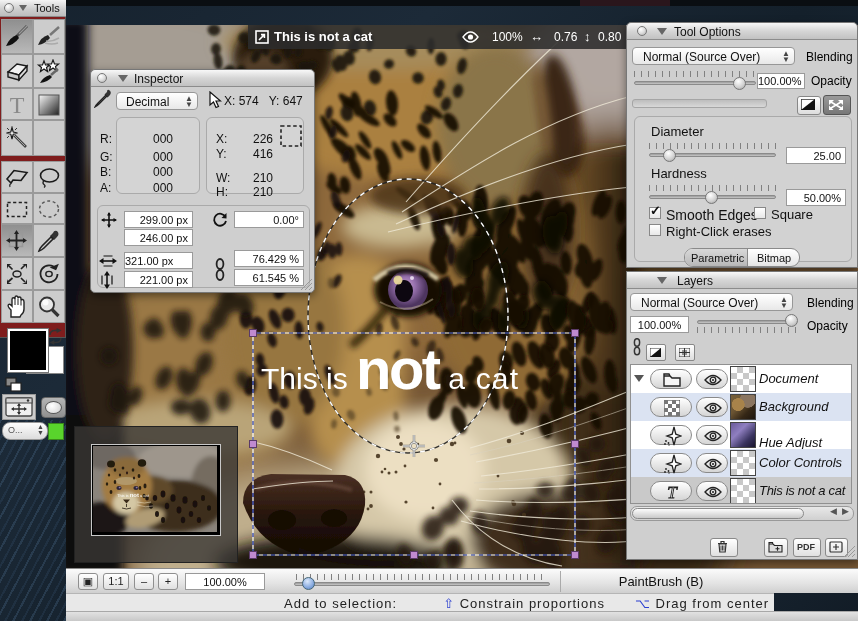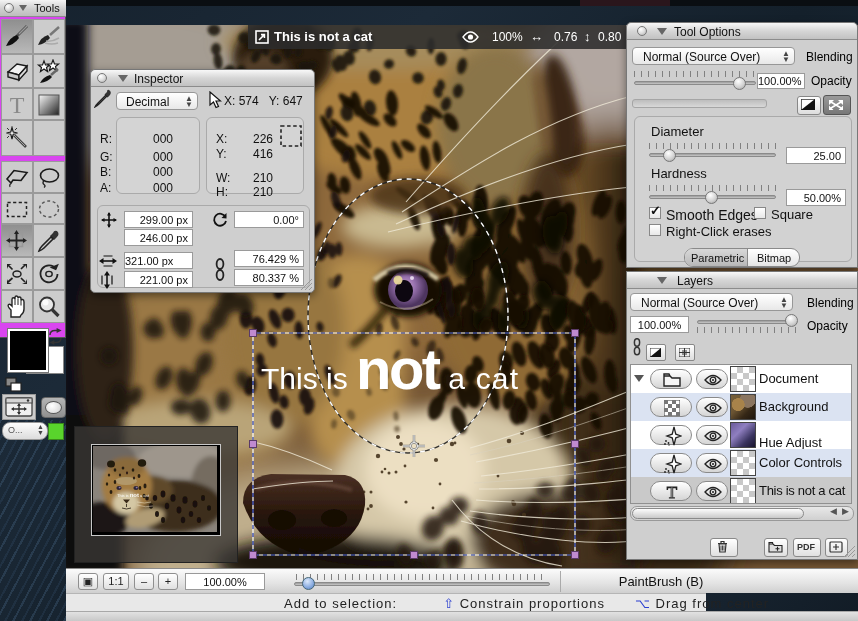--- a/index.html
+++ b/index.html
@@ -19,21 +19,21 @@
     border-top:1px solid #e8e8e8;border-bottom:1px solid #555;
     border-radius:7px 7px 0 0;box-sizing:border-box;}
   .tl{width:12px;height:12px;border-radius:50%;top:3px;}
   #tlr{left:17px;background:radial-gradient(circle at 35% 30%,#ffb3a8,#e8392a 60%,#8e1408);border:1px solid #903;}
   #tly{left:38px;background:radial-gradient(circle at 35% 30%,#ffe9b0,#f5b32c 60%,#aa6a00);border:1px solid #975;}
   #tlg{left:59px;background:radial-gradient(circle at 35% 30%,#d8f5a8,#7fc928 60%,#3f7d08);border:1px solid #575;}
   #wtitle{left:0;top:3px;width:100%;text-align:center;font-size:13px;color:#111;}
   
   #bbar1{left:66px;top:568px;width:792px;height:25px;
     background:linear-gradient(#fbfbfb,#e3e3e3 60%,#cfcfcf);border-top:1px solid #8a8a8a;box-sizing:border-box;}
-  #bbar2{left:66px;top:593px;width:640px;height:18px;background:#e8e8e8;border-top:1px solid #b5b5b5;box-sizing:border-box;padding-left:35px;}
+  #bbar2{left:66px;top:593px;width:708px;height:18px;background:#e8e8e8;border-top:1px solid #b5b5b5;box-sizing:border-box;padding-left:35px;}
   #bbar3{left:66px;top:611px;width:792px;height:10px;background:linear-gradient(#e2e2e2,#c8c8c8);border-top:1px solid #a8a8a8;box-sizing:border-box;}
   .bbtn{top:4px;height:15px;background:linear-gradient(#ffffff,#e0e0e0);border:1px solid #8f8f8f;border-radius:3px;
     font-size:11px;color:#222;text-align:center;line-height:15px;box-sizing:content-box;}
   #zoomfield{left:119px;top:4px;width:78px;height:15px;background:#fff;border:1px solid #999;
     font-size:11px;color:#111;text-align:center;line-height:16px;}
   #pbname{left:520px;top:5px;width:150px;text-align:center;font-size:13px;font-weight:normal;color:#111;}
   #statustext{left:218px;top:2px;width:600px;font-size:13px;letter-spacing:1px;color:#222;white-space:nowrap;}
   
   .palette{background:#cfcfcf;border:1px solid #777;border-radius:5px 5px 0 0;
     box-shadow:0 3px 8px rgba(0,0,0,0.45);box-sizing:border-box;}
@@ -51,21 +51,21 @@
   .glabel{font-size:12px;color:#000000;}
   .blabel{font-size:12px;color:#111;}
   .groupbox{border:1px solid #aaa;border-radius:6px;background:rgba(255,255,255,0.08);box-sizing:border-box;}
   .ticks{height:6px;background:repeating-linear-gradient(90deg,#808080 0 1px,transparent 1px 7px);}
   .strack{height:4px;background:linear-gradient(#9a9a9a,#c8c8c8);border:1px solid #8a8a8a;border-radius:2px;box-sizing:border-box;}
   .sthumb{width:13px;height:13px;border-radius:50%;background:radial-gradient(circle at 40% 30%,#ffffff,#cfcfcf 60%,#9a9a9a);border:1px solid #777;box-sizing:border-box;}
   .checkbox{width:12px;height:12px;background:linear-gradient(#fff,#e8e8e8);border:1px solid #888;box-sizing:border-box;}
   
   #hud{left:248px;top:25px;width:378px;height:24px;background:rgba(44,44,44,0.88);color:#fff;font-size:13px;}
   
-  #tools{left:0;top:0;width:66px;height:338px;background:#d946ef;border-right:1px solid #555;border-bottom:1px solid #555;box-sizing:border-box;}
+  #tools{left:0;top:0;width:66px;height:338px;background:#7f1d1d;border-right:1px solid #555;border-bottom:1px solid #555;box-sizing:border-box;}
   #tools .tcell{width:31px;height:33px;border:1px solid #9a9a9a;background:#ccc;box-sizing:border-box;}
   #tools .tsel{background:linear-gradient(#8f8f8f,#b9b9b9);}
   #ttitle{left:0;top:0;width:66px;height:17px;background:linear-gradient(#f4f4f4,#cfcfcf 55%,#bdbdbd);border-bottom:1px solid #8c8c8c;box-sizing:border-box;}
   .pillbtn{background:linear-gradient(#ffffff,#d5d5d5);border:1px solid #8a8a8a;border-radius:10px;box-sizing:border-box;}
   .thumb{width:26px;height:26px;border:1px solid #444;box-sizing:border-box;
     background:repeating-conic-gradient(#c8c8c8 0 25%,#ffffff 0 50%) 0 0/12px 12px;}
   
   #nav{left:74px;top:426px;width:164px;height:137px;background:rgba(58,55,52,0.8);border:1px solid #222;box-sizing:border-box;}
 </style>
 </head>
@@ -864,21 +864,21 @@
         <path d="M7,3 L7,15" stroke="#111" stroke-width="1.6"></path>
         <path d="M7,0 L4,4.5 L10,4.5 Z M7,18 L4,13.5 L10,13.5 Z" fill="#111"></path>
         <path d="M2,4.5 L2,13.5 M12,4.5 L12,13.5" stroke="#111" stroke-width="1.2"></path>
       </svg>
     <div class="abs field" style="left:33px;top:201px;width:69px;height:17px;text-align:right;line-height:16px;padding-right:4px;">221.00 px</div>
     <svg class="abs" style="left:124px;top:188px;" width="10" height="24" viewBox="0 0 10 24">
         <ellipse cx="5" cy="6" rx="3.4" ry="5" fill="none" stroke="#222" stroke-width="1.8"></ellipse>
         <ellipse cx="5" cy="17" rx="3.4" ry="5" fill="none" stroke="#222" stroke-width="1.8"></ellipse>
       </svg>
     <div class="abs field" style="left:143px;top:180px;width:70px;height:17px;text-align:right;line-height:16px;padding-right:4px;">76.429 %</div>
-    <div class="abs field" style="left:143px;top:199px;width:70px;height:17px;text-align:right;line-height:16px;padding-right:4px;">80.337 %</div>
+    <div class="abs field" style="left:143px;top:199px;width:70px;height:17px;text-align:right;line-height:16px;padding-right:4px;">61.545 %</div>
     <svg class="abs" style="right:1px;bottom:1px;" width="13" height="13" viewBox="0 0 13 13">
         <path d="M12,1 L1,12 M12,5 L5,12 M12,9 L9,12" stroke="#999" stroke-width="1"></path>
       </svg>
   </div>
 
   <div class="abs palette" id="toolopt" style="left:626px;top:22px;width:232px;height:246px;">
     <div class="abs ptitle">
       <div class="abs pclose" style="left:10px;top:3px;"></div>
       <div class="abs ptri" style="left:30px;top:5px;"></div>
       <div class="abs ptext" style="left:47px;top:2px;">Tool Options</div>
@@ -958,21 +958,21 @@
           <path d="M0,9 L11,0 L11,9 Z" fill="#111"></path>
         </svg>
       </div>
     <div class="abs" style="left:48px;top:72px;width:18px;height:15px;background:linear-gradient(#fff,#ddd);border:1px solid #888;border-radius:2px;">
         <svg width="11" height="9" viewBox="0 0 11 9" style="position:absolute;left:3px;top:3px;">
           <rect width="11" height="9" fill="none" stroke="#333"></rect>
           <path d="M5.5,0 L5.5,9 M0,4.5 L11,4.5" stroke="#333"></path>
           <path d="M3,2 L8,2 L8,7 L3,7 Z" fill="#333" opacity="0.5"></path>
         </svg>
       </div>
-    <div class="abs" style="left:3px;top:92px;width:222px;height:140px;background:#fff;border:1px solid #909090;box-sizing:border-box;overflow:hidden;">
+    <div class="abs" style="left:3px;top:92px;width:222px;height:140px;background:#fff;border:1px solid #909090;box-sizing:border-box;overflow:hidden;font-style:italic;">
     <div style="position:absolute;left:0;top:0px;width:222px;height:28px;background:#ffffff;border-bottom:1px solid #e0e0e0;">
           <div style="position:absolute;left:3px;top:10px;width:0;height:0;border-left:5px solid transparent;border-right:5px solid transparent;border-top:7px solid #555;"></div>
           <div class="abs pillbtn" style="left:19px;top:4px;width:42px;height:20px;">
             <svg width="20" height="16" viewBox="0 0 20 16" style="position:absolute;left:11px;top:2px;">
               <path d="M2,4 L8,4 L10,6 L18,6 L18,14 L2,14 Z M2,4 L2,2 L7,2 L8,4" fill="#f5f5f5" stroke="#222" stroke-width="1.4"></path>
             </svg>
           </div>
           <div class="abs pillbtn" style="left:65px;top:4px;width:32px;height:20px;">
             <svg width="18" height="12" viewBox="0 0 18 12" style="position:absolute;left:7px;top:4px;">
               <path d="M1,6 Q9,-3 17,6 Q9,15 1,6 Z" fill="none" stroke="#222" stroke-width="1.3"></path>

